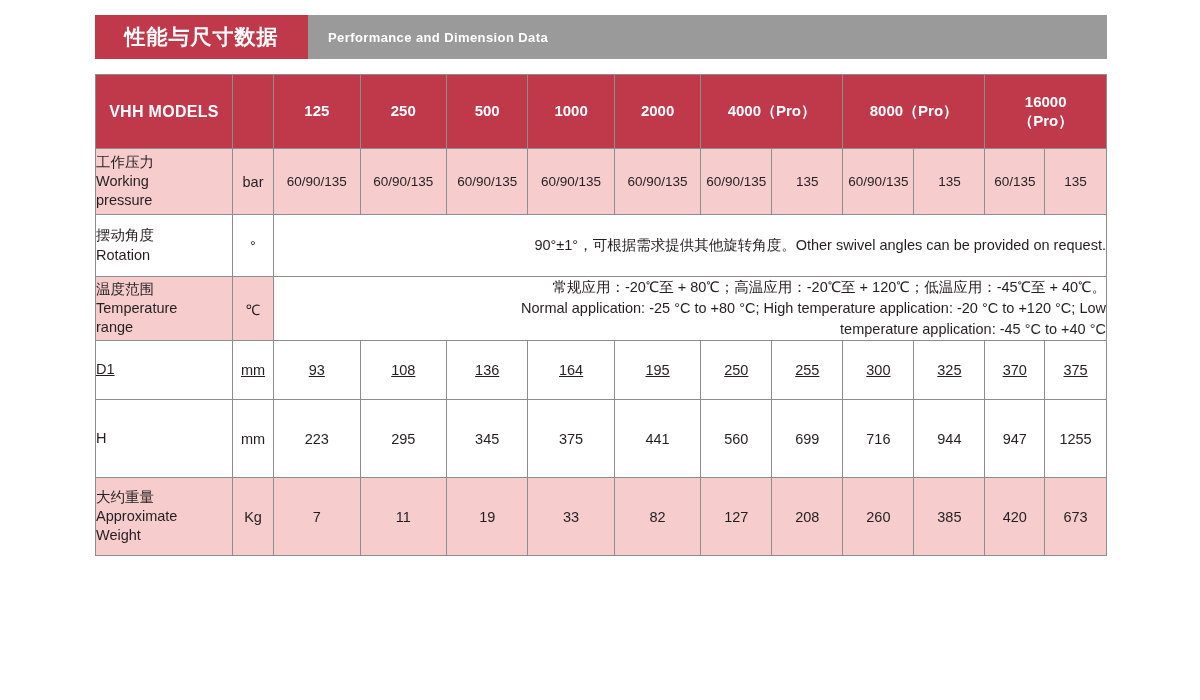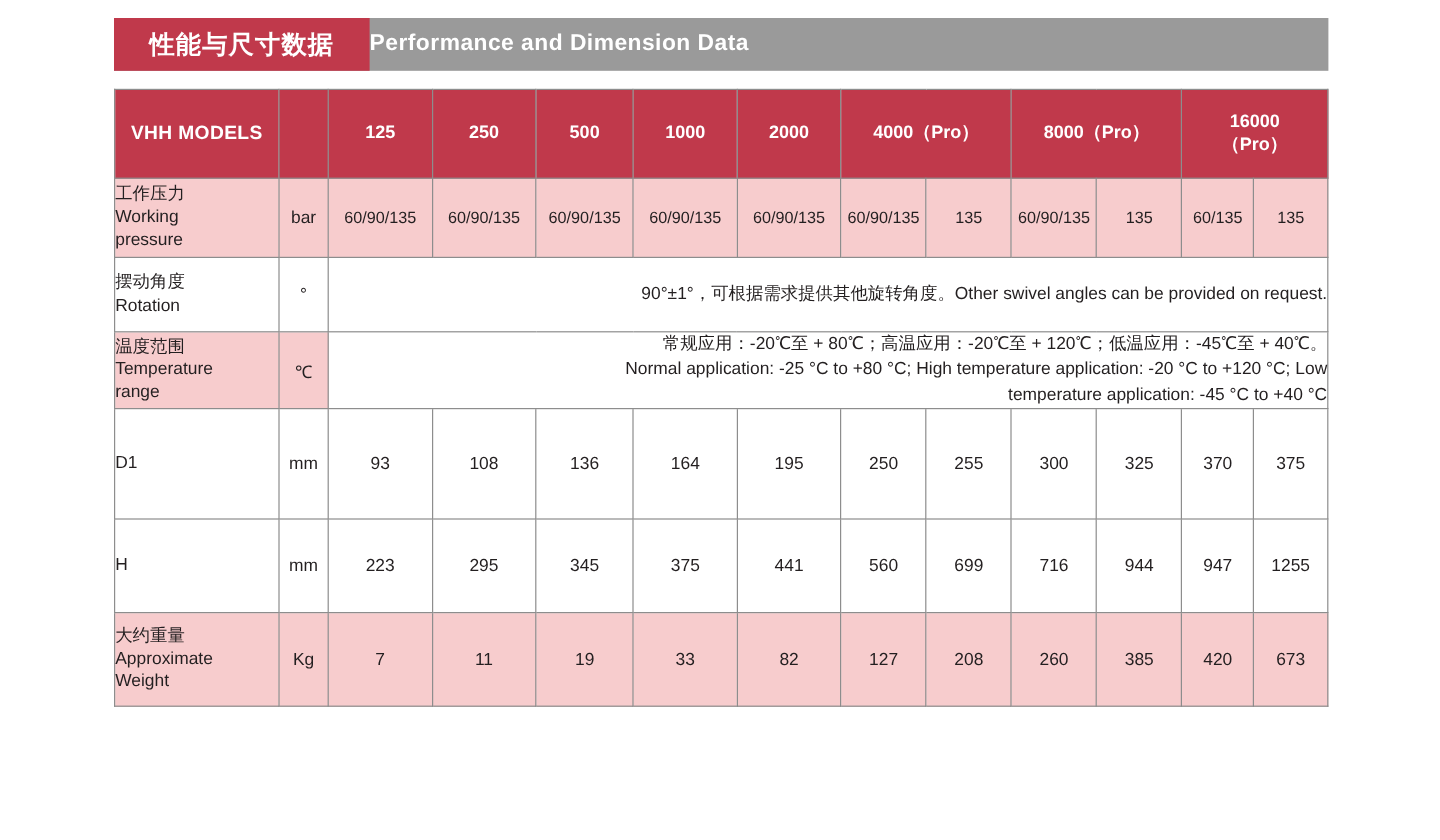--- a/index.html
+++ b/index.html
@@ -33,22 +33,22 @@
     justify-content: center;
     font-size: 21px;
     font-weight: bold;
     letter-spacing: 1px;
   }
   .banner-en {
     flex: 1;
     color: #ffffff;
     display: flex;
     align-items: center;
-    padding-left: 0;
-    font-size: 19px;
+    padding-left: 20px;
+    font-size: 13px;
     font-weight: bold;
     letter-spacing: 0.4px;
   }
 
   
   table.data {
     position: absolute;
     left: 95px; top: 74px;
     width: 1012px;
     border-collapse: collapse;
@@ -96,21 +96,21 @@
     font-size: 14.5px;
     text-align: right;
   }
 
   .pink { background: #f7cccd; }
   .white { background: #ffffff; }
 
   .r-press td { height: 66px; }
   .r-rot td { height: 62px; }
   .r-temp td { height: 56px; }
-  .r-d1 td { height: 92px; }
+  .r-d1 td { height: 59px; text-decoration: underline; }
   .r-d2 td { height: 78px; }
   .r-h td { height: 78px; }
   .r-w td { height: 78px; }
 
   td.val.small { font-size: 13.5px; }
 </style>
 </head>
 <body>
 
 <div class="page">

